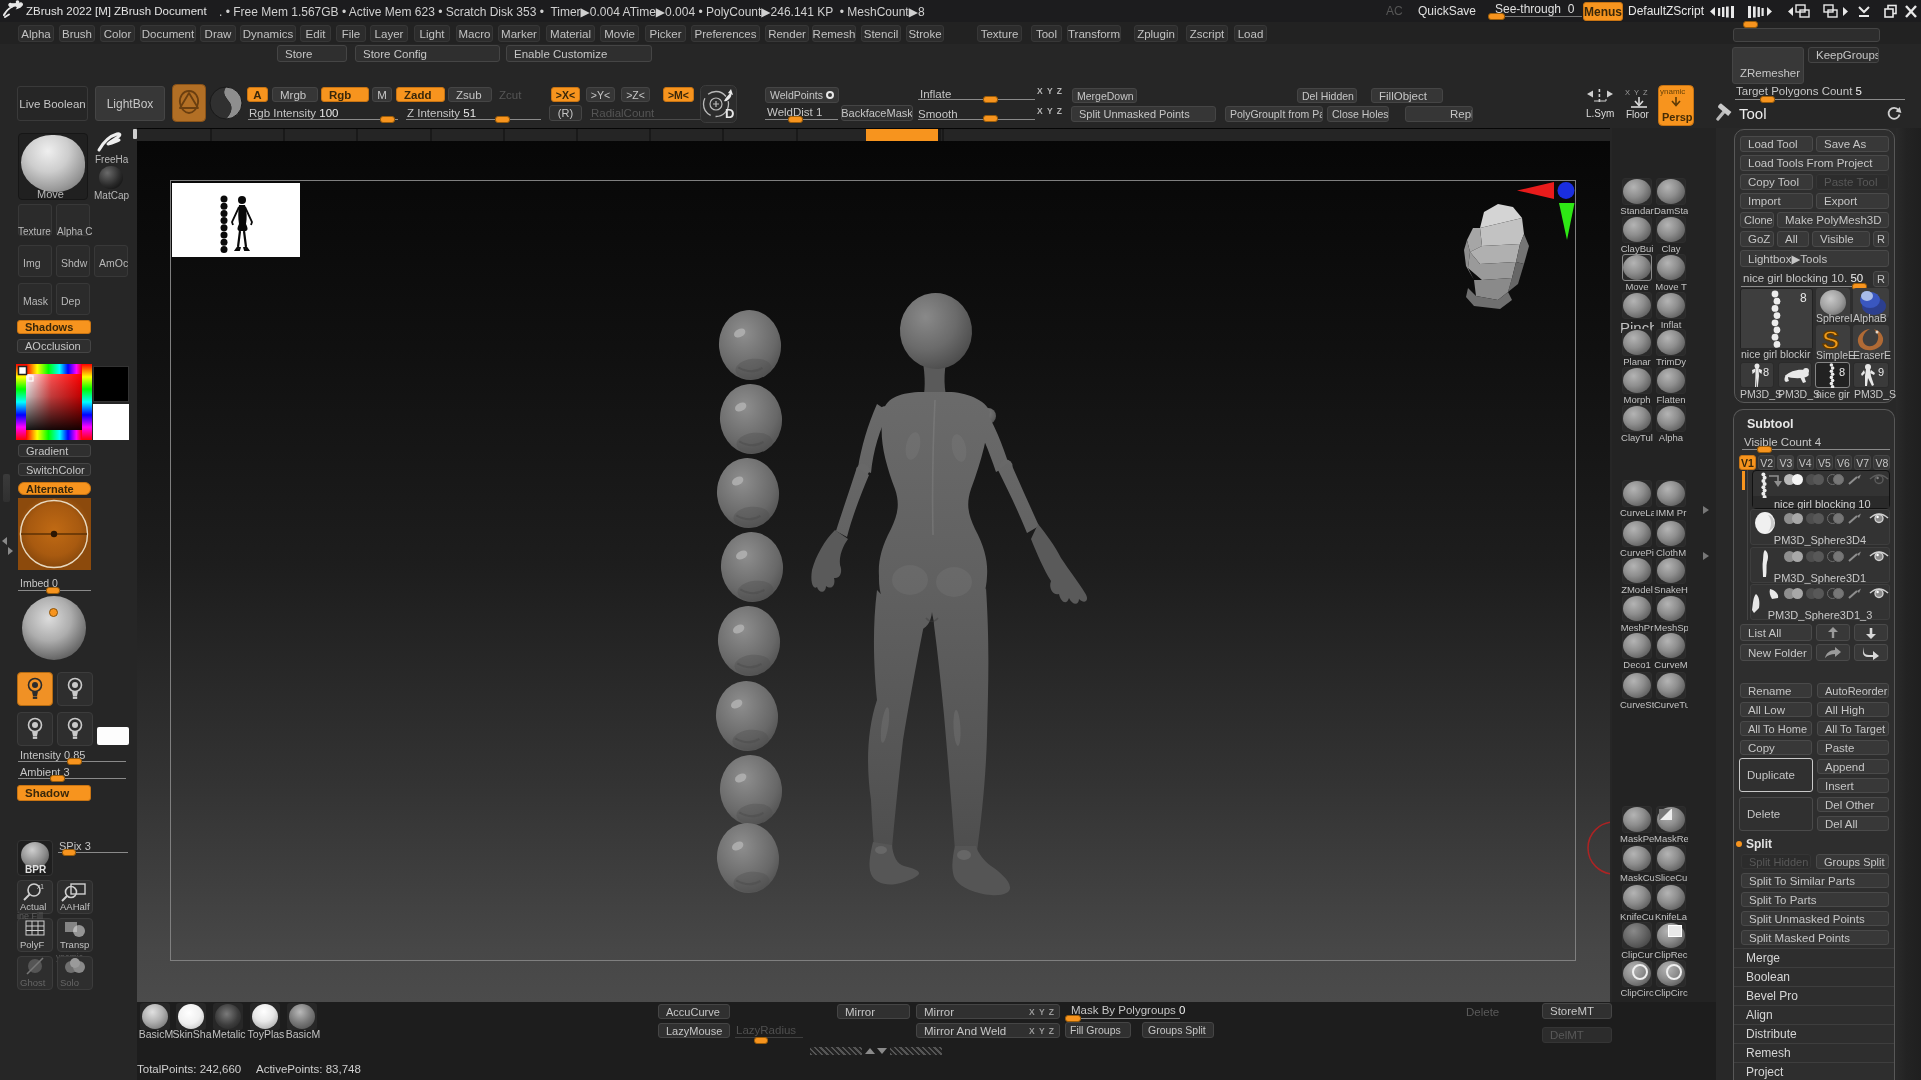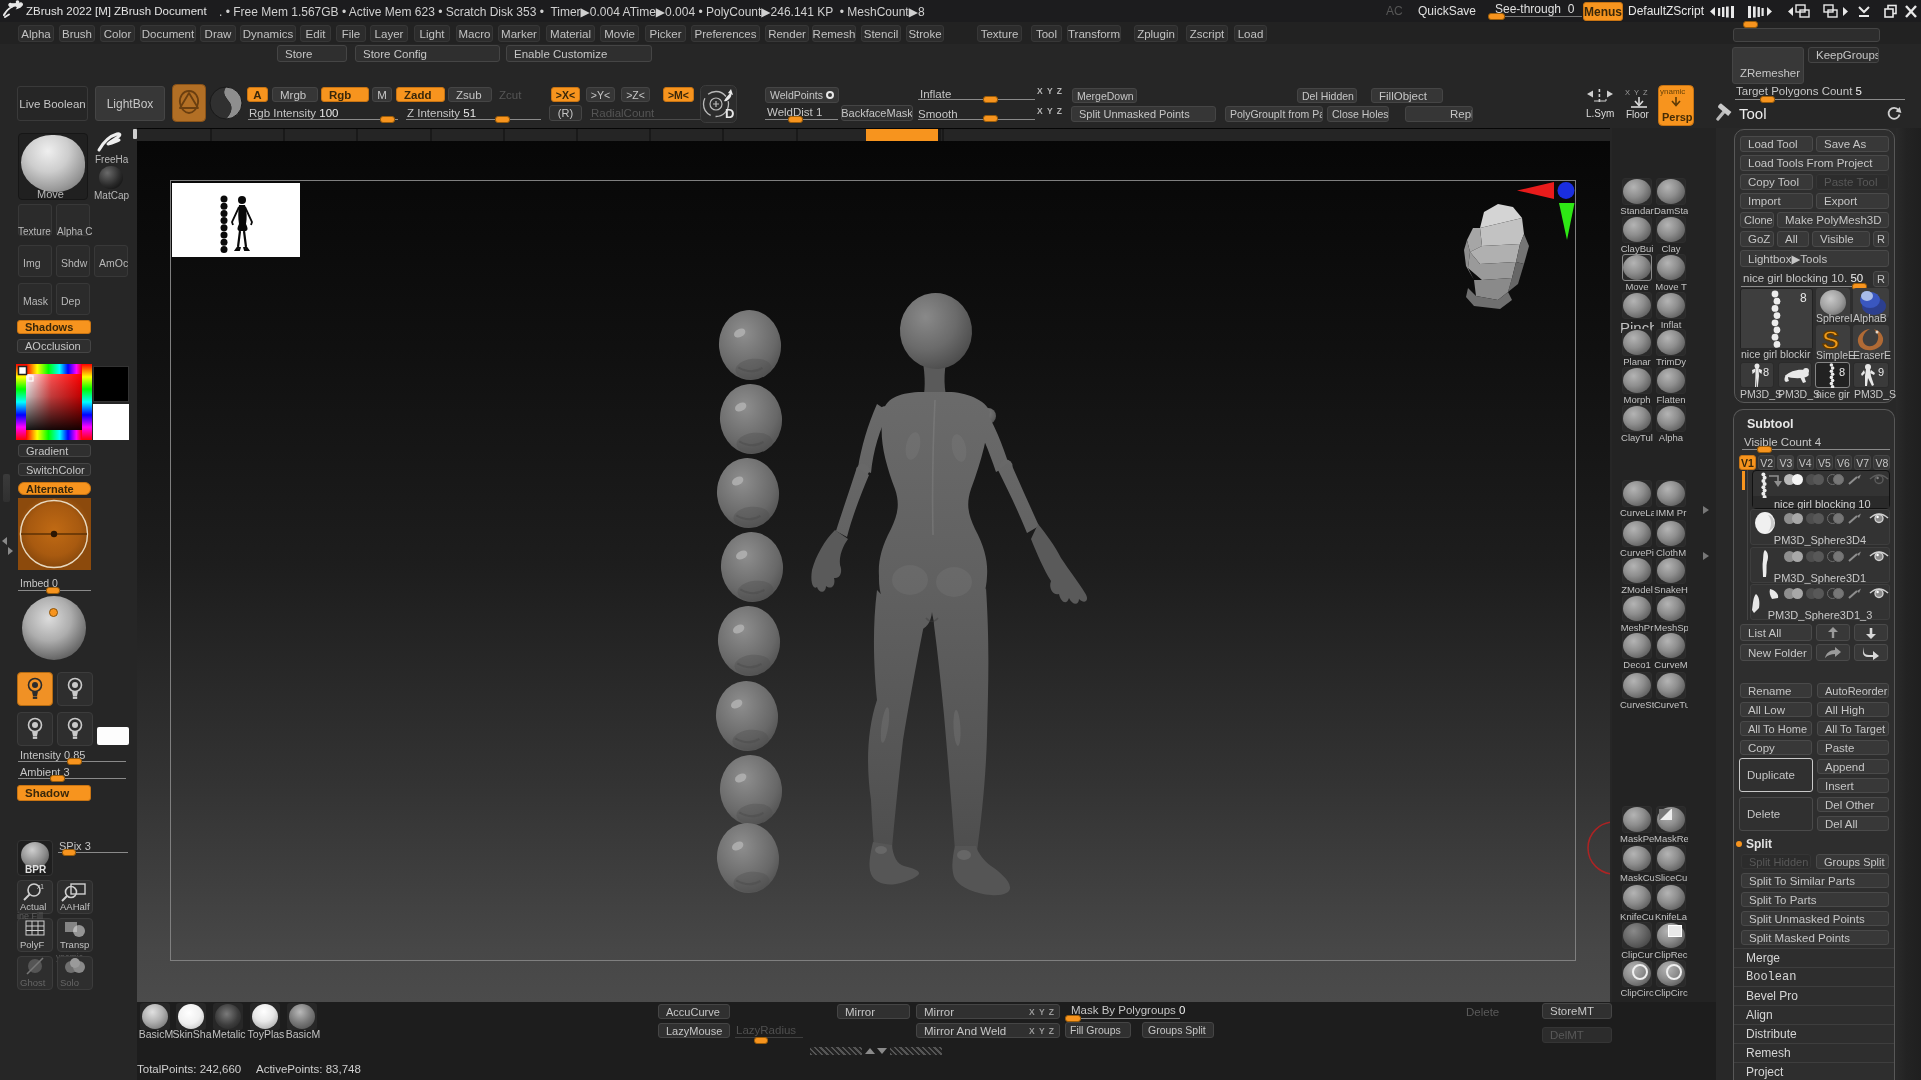--- a/index.html
+++ b/index.html
@@ -911,21 +911,21 @@
 <div class="lbl" style="left:1746px;top:838px;font-size:12px;color:#e2e2e2;font-weight:bold">Split</div>
 <div class="btn dis" style="left:1741px;top:854px;width:70px;height:15px;font-size:11px;">Split Hidden</div>
 <div class="btn" style="left:1816px;top:854px;width:73px;height:15px;font-size:11px;background:#383838;border-color:#4a4a4a;">Groups Split</div>
 <div class="btn" style="left:1741px;top:873px;width:148px;height:15px;font-size:11.5px;background:#383838;border-color:#4a4a4a;">Split To Similar Parts</div>
 <div class="btn" style="left:1741px;top:892px;width:148px;height:15px;font-size:11.5px;background:#383838;border-color:#4a4a4a;">Split To Parts</div>
 <div class="btn" style="left:1741px;top:911px;width:148px;height:15px;font-size:11.5px;background:#383838;border-color:#4a4a4a;">Split Unmasked Points</div>
 <div class="btn" style="left:1741px;top:930px;width:148px;height:15px;font-size:11.5px;background:#383838;border-color:#4a4a4a;">Split Masked Points</div>
 <div class="abs" style="left:1734px;top:948px;width:160px;height:1px;background:#3e3e3e"></div>
 <div class="lbl" style="left:1746px;top:952px;font-size:12px;color:#d6d6d6;">Merge</div>
 <div class="abs" style="left:1734px;top:967px;width:160px;height:1px;background:#3e3e3e"></div>
-<div class="lbl" style="left:1746px;top:971px;font-size:12px;color:#d6d6d6;font-family:Liberation Mono, monospace;">Boolean</div>
+<div class="lbl" style="left:1746px;top:971px;font-size:12px;color:#d6d6d6;">Boolean</div>
 <div class="abs" style="left:1734px;top:986px;width:160px;height:1px;background:#3e3e3e"></div>
 <div class="lbl" style="left:1746px;top:990px;font-size:12px;color:#d6d6d6;">Bevel Pro</div>
 <div class="abs" style="left:1734px;top:1005px;width:160px;height:1px;background:#3e3e3e"></div>
 <div class="lbl" style="left:1746px;top:1009px;font-size:12px;color:#d6d6d6;">Align</div>
 <div class="abs" style="left:1734px;top:1024px;width:160px;height:1px;background:#3e3e3e"></div>
 <div class="lbl" style="left:1746px;top:1028px;font-size:12px;color:#d6d6d6;">Distribute</div>
 <div class="abs" style="left:1734px;top:1043px;width:160px;height:1px;background:#3e3e3e"></div>
 <div class="lbl" style="left:1746px;top:1047px;font-size:12px;color:#d6d6d6;">Remesh</div>
 <div class="abs" style="left:1734px;top:1062px;width:160px;height:1px;background:#3e3e3e"></div>
 <div class="lbl" style="left:1746px;top:1066px;font-size:12px;color:#d6d6d6;">Project</div>

